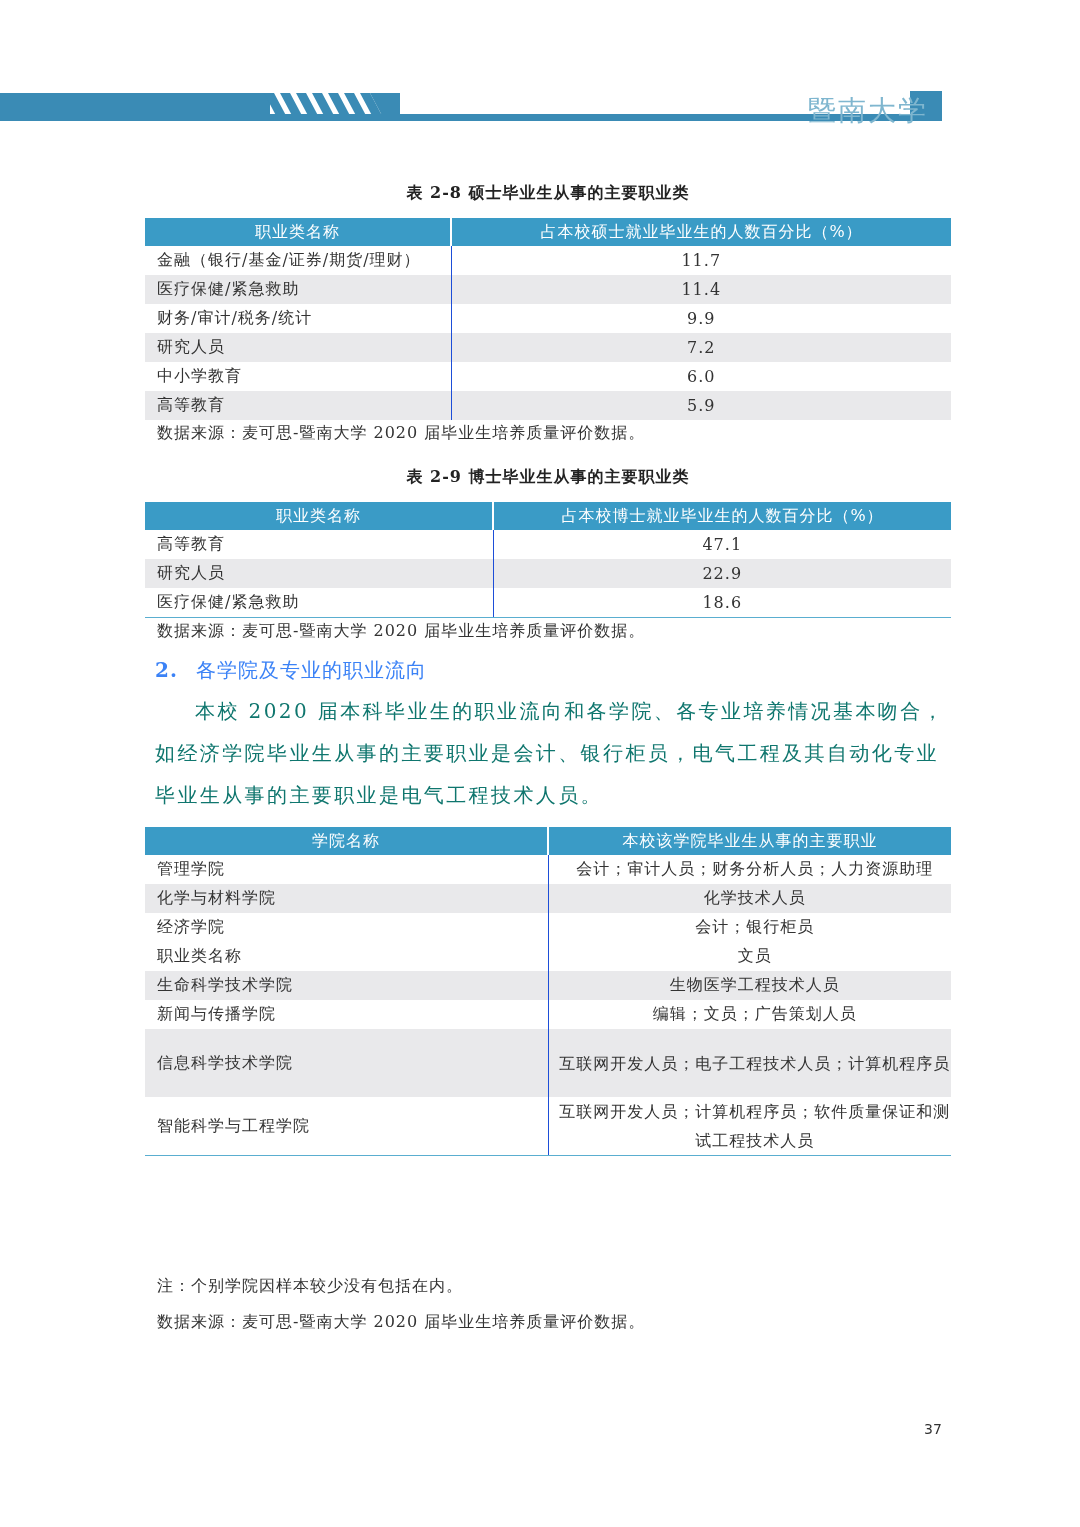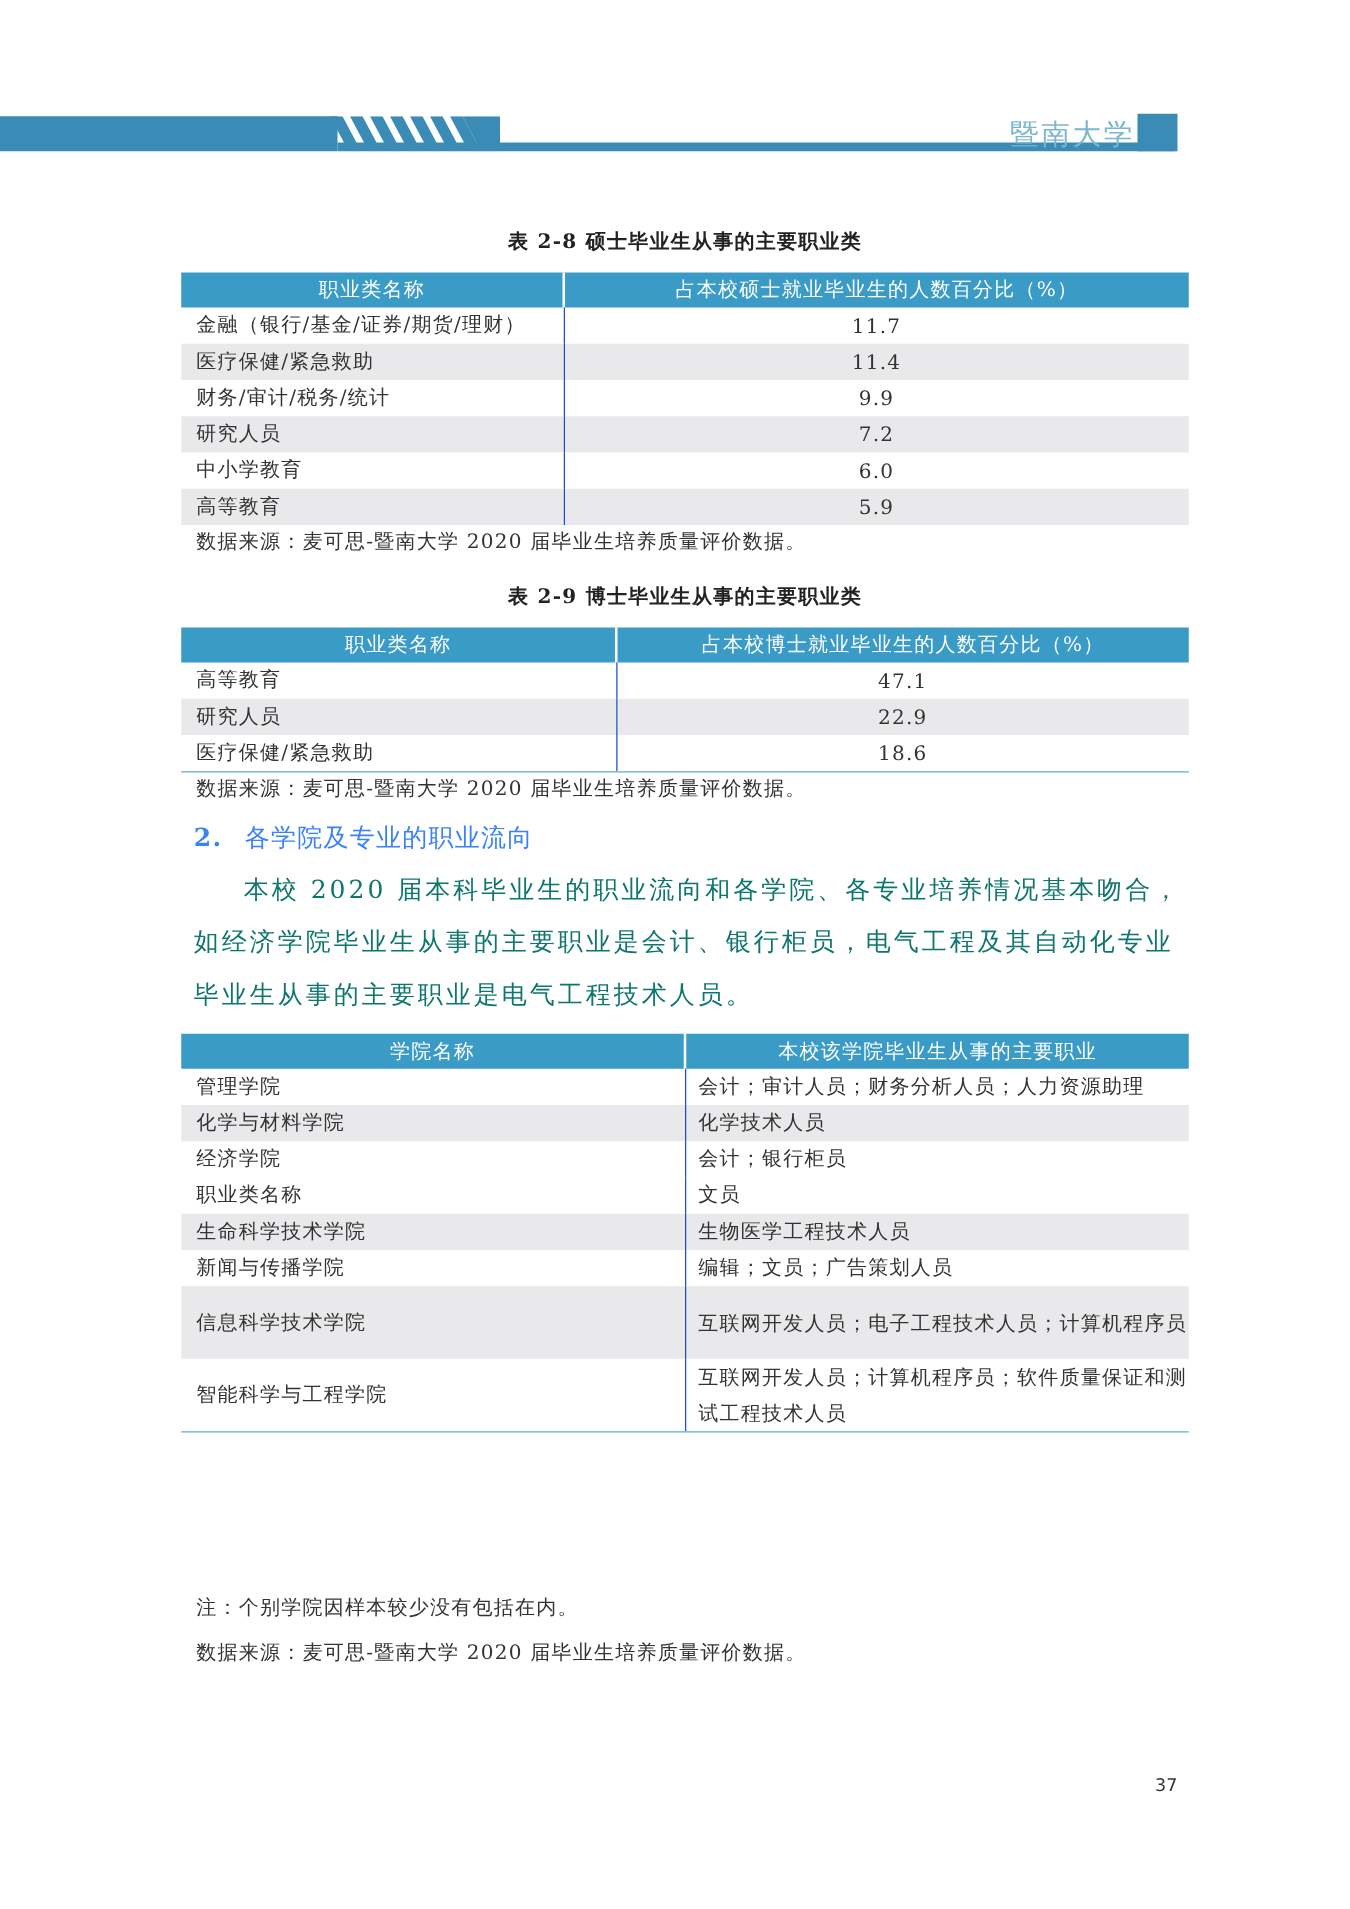--- a/index.html
+++ b/index.html
@@ -5,33 +5,33 @@
   html, body { margin: 0; padding: 0; }
   body {
     width: 1080px; height: 1527px; background: #ffffff; position: relative; overflow: hidden;
     font-family: "DejaVu Serif", "Liberation Serif", serif; color: #333;
   }
   .hdr-main { position: absolute; left: 0; top: 93px; width: 270px; height: 28px; background: #3a8bb5; }
   .hdr-stripes { position: absolute; left: 250px; top: 93px; width: 150px; height: 28px; overflow: hidden; }
   .hdr-stripes .s { position: absolute; top: 0; width: 10px; height: 28px; background: #3a8bb5; transform: skewX(28deg); transform-origin: top left; }
   .hdr-line { position: absolute; left: 270px; top: 114px; width: 670px; height: 7px; background: #3a8bb5; }
   .hdr-block { position: absolute; left: 910px; top: 91px; width: 32px; height: 30px; background: #3a8bb5; }
-  .hdr-title { position: absolute; left: 808px; top: 92px; font-size: 23px; color: #7fb6cf; letter-spacing: 2px; font-family: "DejaVu Sans", sans-serif; font-weight: 300; }
+  .hdr-title { position: absolute; left: 808px; top: 92px; font-size: 28px; color: #7fb6cf; letter-spacing: 2px; font-family: "DejaVu Sans", sans-serif; font-weight: 300; }
 
   .caption { position: absolute; left: 0; width: 1096px; text-align: center; font-size: 16px; font-weight: bold; color: #222; letter-spacing: 1px; }
 
   table.t { position: absolute; left: 145px; width: 806px; border-collapse: collapse; font-size: 16px; color: #333; }
   table.t th { background: #3a9bc6; color: #fff; font-weight: normal; height: 28px; padding: 0; letter-spacing: 1px; font-size: 16px; }
   table.t th + th { border-left: 2px solid #ffffff; }
   table.t td { height: 29px; padding: 0 0 0 12px; letter-spacing: 1px; }
   table.t td.c { text-align: center; padding: 0; }
   table.t td + td { border-left: 1px solid #1d4ed8; }
   table.t tr.alt td { background: #e9e9eb; }
   table.t tr.last td { border-bottom: 1.5px solid #5aaed0; }
-  table.t td.w { padding-left: 10px; }
+  table.t td.w { padding-left: 10px; text-align: center; }
 
   .src { position: absolute; left: 157px; font-size: 16px; color: #333; letter-spacing: 1px; }
   .sec { position: absolute; left: 155px; top: 657px; font-size: 20px; color: #3b82f6; letter-spacing: 1px; }
   .sec .num { margin-right: 18px; font-weight: bold; }
   .para { position: absolute; left: 155px; top: 690px; width: 790px; font-size: 20px; line-height: 42px; color: #0f766e; letter-spacing: 2.4px; text-indent: 40px; }
   .pgnum { position: absolute; left: 924px; top: 1421px; font-size: 14px; color: #333; font-family: "DejaVu Sans", sans-serif; }
 </style>
 </head>
 <body>
 
@@ -158,21 +158,21 @@
       </tr>
     <tr class="alt">
         <td>生命科学技术学院</td>
         <td class="w">生物医学工程技术人员</td>
       </tr>
     <tr>
         <td>新闻与传播学院</td>
         <td class="w">编辑；文员；广告策划人员</td>
       </tr>
     <tr class="alt">
-        <td style="height:58px">信息科学技术学院</td>
+        <td style="height:68px">信息科学技术学院</td>
         <td class="w" style="line-height:29px">互联网开发人员；电子工程技术人员；计算机程序员</td>
       </tr>
     <tr class="last">
         <td style="height:58px">智能科学与工程学院</td>
         <td class="w" style="line-height:29px">互联网开发人员；计算机程序员；软件质量保证和测试工程技术人员</td>
       </tr>
   </tbody>
 </table>
 <div class="src" style="top:1276px">注：个别学院因样本较少没有包括在内。</div>
 <div class="src" style="top:1312px">数据来源：麦可思-暨南大学 2020 届毕业生培养质量评价数据。</div>

